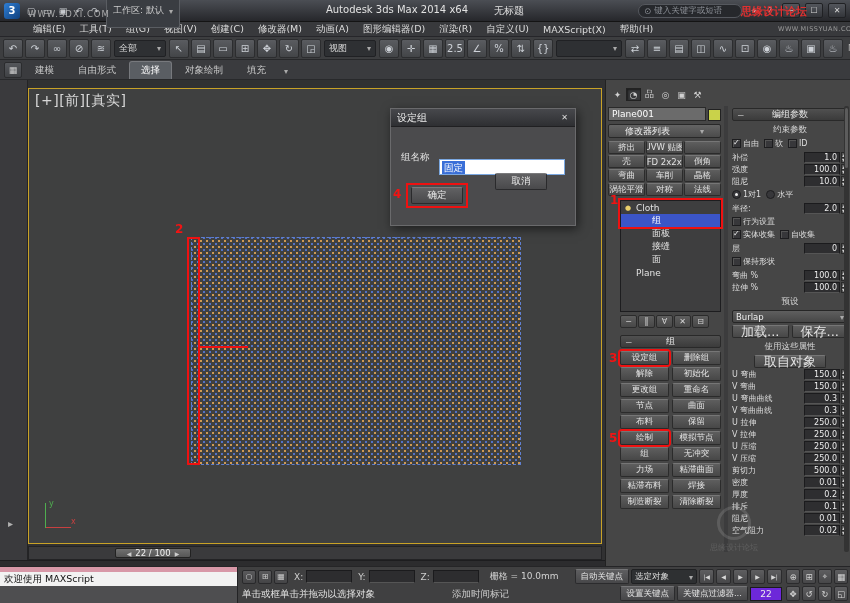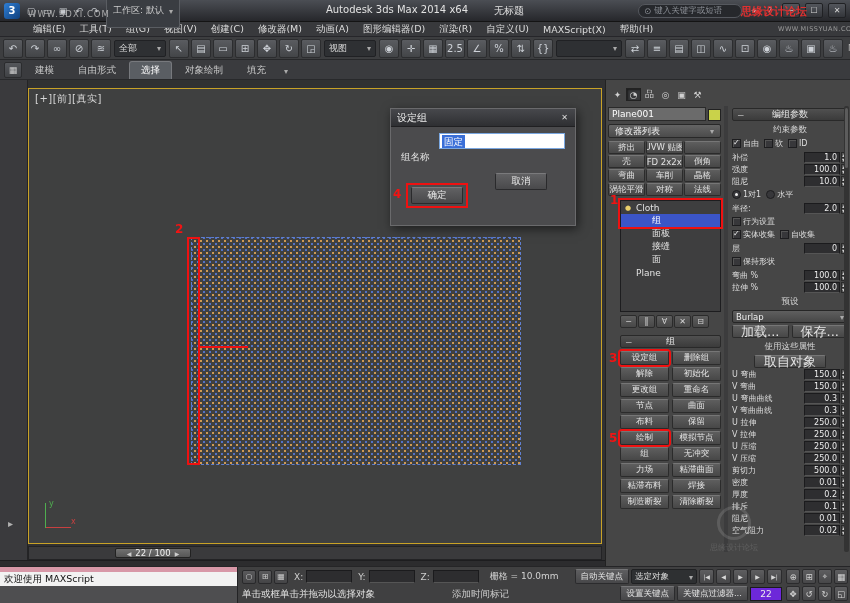--- a/index.html
+++ b/index.html
@@ -35,21 +35,21 @@
 #ribbon{position:absolute;left:0;top:60px;width:850px;height:20px;background:#3a3b3e;border-bottom:1px solid #28292b;display:flex;align-items:flex-end;gap:2px;padding:0 4px;z-index:10}
 .ricon{width:18px;height:16px;margin-bottom:1px;background:linear-gradient(#55575b,#404245);border:1px solid #2b2c2e;border-radius:2px;color:#ccc;font-size:9px;display:flex;align-items:center;justify-content:center}
 .rtab{padding:2px 11px;font-size:9.5px;color:#c8c8c8;white-space:nowrap}
 .rtab.active{background:#5a5e63;border:1px solid #77797d;border-bottom:none;border-radius:3px 3px 0 0;color:#fff}
 .rcaret{width:14px;height:14px;margin-bottom:2px;display:flex;align-items:center;justify-content:center}
 
 #canvasbg{position:absolute;left:0;top:80px;width:605px;height:486px;background:#313132}
 #leftstrip{position:absolute;left:0;top:80px;width:28px;height:486px;background:#3a3a3d;border-right:1px solid #242426}
 .strip-arrow{position:absolute;left:8px;top:438px;color:#b0b0b0;font-size:10px}
 #viewport{position:absolute;left:28px;top:88px;width:574px;height:456px;background:#3f4040;border:1px solid #c9a227;z-index:5}
-.vplabel{position:absolute;left:6px;top:3px;font-size:10px;color:#d8d8d8;letter-spacing:.5px}
+.vplabel{position:absolute;left:6px;top:3px;font-size:14px;color:#d8d8d8;letter-spacing:.5px}
 .plane{position:absolute;left:162px;top:148px;width:330px;height:228px;border:1px dashed #5f7fd0;background-color:#3f4040;background-image:radial-gradient(circle,#cf9a55 .8px,transparent 1.3px),radial-gradient(circle,#5272c8 .8px,transparent 1.3px);background-size:6px 6px,6px 6px;background-position:0 0,3px 3px}
 .axis{position:absolute;left:12px;top:410px;width:36px;height:36px}
 .axis .ax-x{position:absolute;left:4px;top:28px;width:26px;height:0;border-top:1.5px solid #c84040}
 .axis .ax-y{position:absolute;left:4px;top:4px;width:0;height:25px;border-left:1.5px solid #4fae4f}
 .axis .lx{position:absolute;left:30px;top:18px;color:#c84040;font-size:8px}
 .axis .ly{position:absolute;left:8px;top:0;color:#4fae4f;font-size:8px}
 
 .anno{position:absolute;color:#f21313;font-weight:bold;font-size:12px;z-index:60;line-height:1}
 .redbox{position:absolute;border:2px solid #ef1111;z-index:55;pointer-events:none}
 .bracket{left:158px;top:148px;width:13px;height:228px}
@@ -62,21 +62,21 @@
 #trackbar{position:absolute;left:0;top:560px;width:605px;height:6px;background:#2c2c2e;border-top:1px solid #1d1d1f;z-index:6}
 
 #cmdpanel{position:absolute;left:605px;top:80px;width:245px;height:486px;background:#464646;border-left:1px solid #222;z-index:6}
 .ptabs{position:absolute;left:4px;top:8px;display:flex;gap:1px}
 .ptab{width:15px;height:13px;font-size:9px;display:flex;align-items:center;justify-content:center;color:#d0d0d0;border:1px solid transparent}
 .ptab.active{background:#37383a;border-color:#222;box-shadow:inset 1px 1px 2px #1c1c1c}
 .col1{position:absolute;left:2px;top:26px;width:113px}
 .objrow{display:flex;gap:2px;align-items:flex-end;height:15px}
 .objname{flex:1;height:14px;background:#6b6b6b;border:1px solid #2a2a2a;color:#fff;font-size:9px;display:flex;align-items:center;padding:0 3px}
 .swatch{width:13px;height:12px;background:#c9d24a;border:1px solid #222}
-.modlist{margin-top:3px;height:14px;background:linear-gradient(#646464,#4b4b4b);border:1px solid #282828;border-radius:2px;display:flex;align-items:center;justify-content:space-between;padding:0 6px;font-size:9px;color:#eee}
+.modlist{margin-top:3px;height:14px;background:linear-gradient(#646464,#4b4b4b);border:1px solid #282828;border-radius:2px;display:flex;align-items:center;justify-content:space-between;padding:0 16px;font-size:9px;color:#eee}
 .modbtns{margin-top:3px;display:grid;grid-template-columns:1fr 1fr 1fr;gap:1px}
 .mbtn{height:13px;background:linear-gradient(#5e5e5e,#474747);border:1px solid #2b2b2b;border-top-color:#767676;border-radius:2px;color:#e2e2e2;font-size:8.5px;display:flex;align-items:center;justify-content:center;white-space:nowrap;overflow:hidden}
 .stackwrap{position:relative;margin:4px 0 0 12px}
 .stackbox{height:112px;background:#3e3e3f;border:1px solid #1d1d1f;overflow:hidden}
 .srow{height:13px;display:flex;align-items:center;padding-left:4px;font-size:9px;color:#e2e2e2;gap:3px;white-space:nowrap}
 .srow.d1{padding-left:20px}
 .srow.selected{background:#3b55c8;color:#fff}
 .sicon{color:#e9cf6b;font-size:7px;width:8px;flex:none}
 .stack-redbox{position:absolute;left:-2px;top:-2px;right:-2px;height:31px;border:2px solid #ef1111;z-index:55;pointer-events:none}
 .stacktools{margin:3px 0 0 12px;display:flex;gap:1px}
@@ -111,21 +111,21 @@
 .spin i.dn::after{content:"";position:absolute;left:0px;top:1px;border-left:2px solid transparent;border-right:2px solid transparent;border-top:3px solid #ccc}
 .ddl{height:13px;background:linear-gradient(#5f5f5f,#474747);border:1px solid #262626;border-radius:2px;display:flex;align-items:center;justify-content:space-between;font-size:8.5px;padding:0 3px;color:#eee}
 .btnrow{display:flex;gap:3px}
 .sbtn{flex:1;height:13px;background:linear-gradient(#5e5e5e,#474747);border:1px solid #2b2b2b;border-top-color:#767676;border-radius:2px;color:#e4e4e4;font-size:13px;display:flex;align-items:center;justify-content:center;white-space:nowrap}
 .sbtn.solo{flex:none;width:72px;margin:0 auto}
 
 #dialog{position:absolute;left:390px;top:108px;width:186px;height:118px;background:#4b4b4d;border:1px solid #6a6a6c;box-shadow:2px 3px 10px rgba(0,0,0,.55);z-index:90}
 .dtitle{height:18px;background:linear-gradient(#47484c,#2e2f32);border-bottom:1px solid #202022;display:flex;align-items:center;padding:0 6px;font-size:10px;color:#efefef}
 .dclose{position:absolute;right:3px;top:2px;width:15px;height:13px;display:flex;align-items:center;justify-content:center;font-size:8px;color:#ddd}
 .dlabel{position:absolute;left:10px;top:42px;font-size:9.5px;color:#e2e2e2}
-.dinput{position:absolute;left:48px;top:24px;width:126px;height:16px;background:#fff;border:1px solid #7aa7e0;display:flex;align-items:center;padding:0 2px}
+.dinput{position:absolute;left:48px;top:50px;width:126px;height:16px;background:#fff;border:1px solid #7aa7e0;display:flex;align-items:center;padding:0 2px}
 .dinput .sel{background:#3a6fd8;color:#fff;font-size:9.5px;padding:0 2px;line-height:13px}
 .dbtn{position:absolute;width:52px;height:17px;background:linear-gradient(#616163,#49494b);border:1px solid #2a2a2c;border-top-color:#7a7a7c;border-radius:2px;color:#ececec;font-size:9.5px;display:flex;align-items:center;justify-content:center}
 #dlg-ok{left:20px;top:78px}
 #dlg-cancel{left:104px;top:64px}
 .dlg-redbox{left:15px;top:74px;width:62px;height:25px}
 
 #statusbar{position:absolute;left:0;top:566px;width:850px;height:37px;background:#404041;border-top:1px solid #252527;z-index:8}
 .listener{position:absolute;left:0;top:0;width:238px;height:37px;border-right:1px solid #232325;background:#4e4e50;overflow:hidden}
 .lpink{height:5px;background:#d898a8}
 .lwhite{height:14px;background:#f2f2f2;color:#111;font-size:9.5px;display:flex;align-items:center;padding-left:4px;white-space:nowrap}

